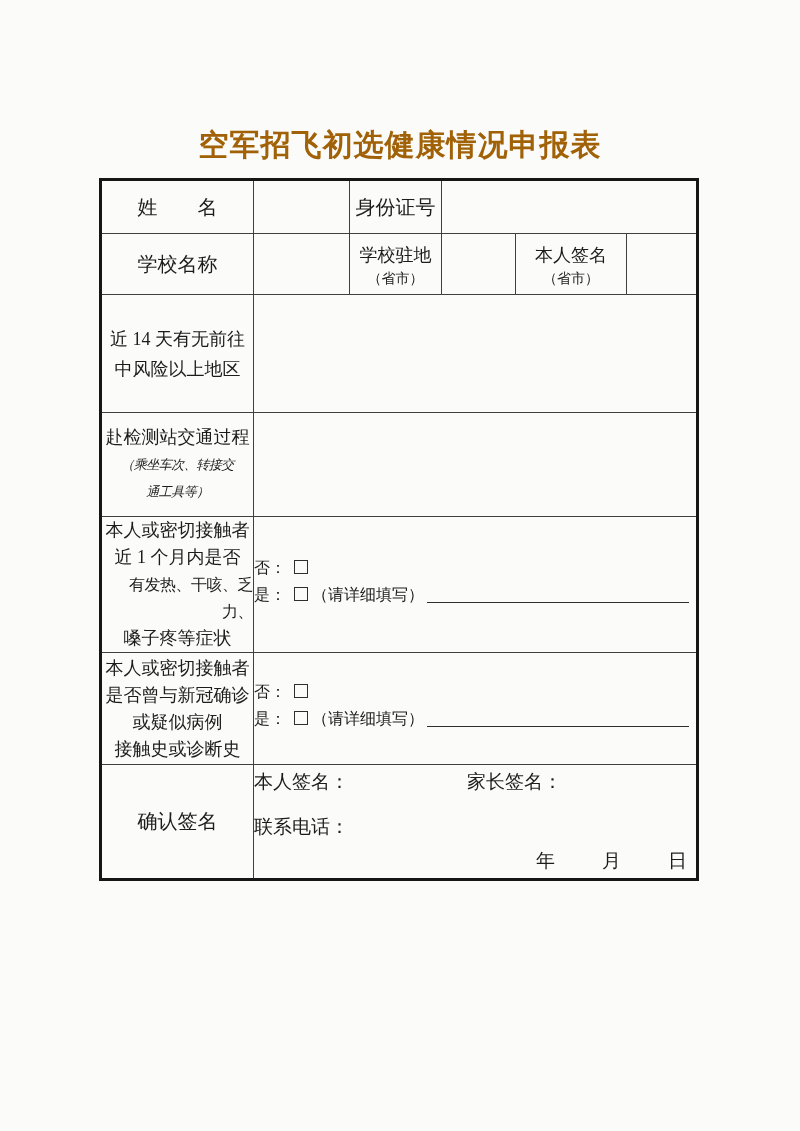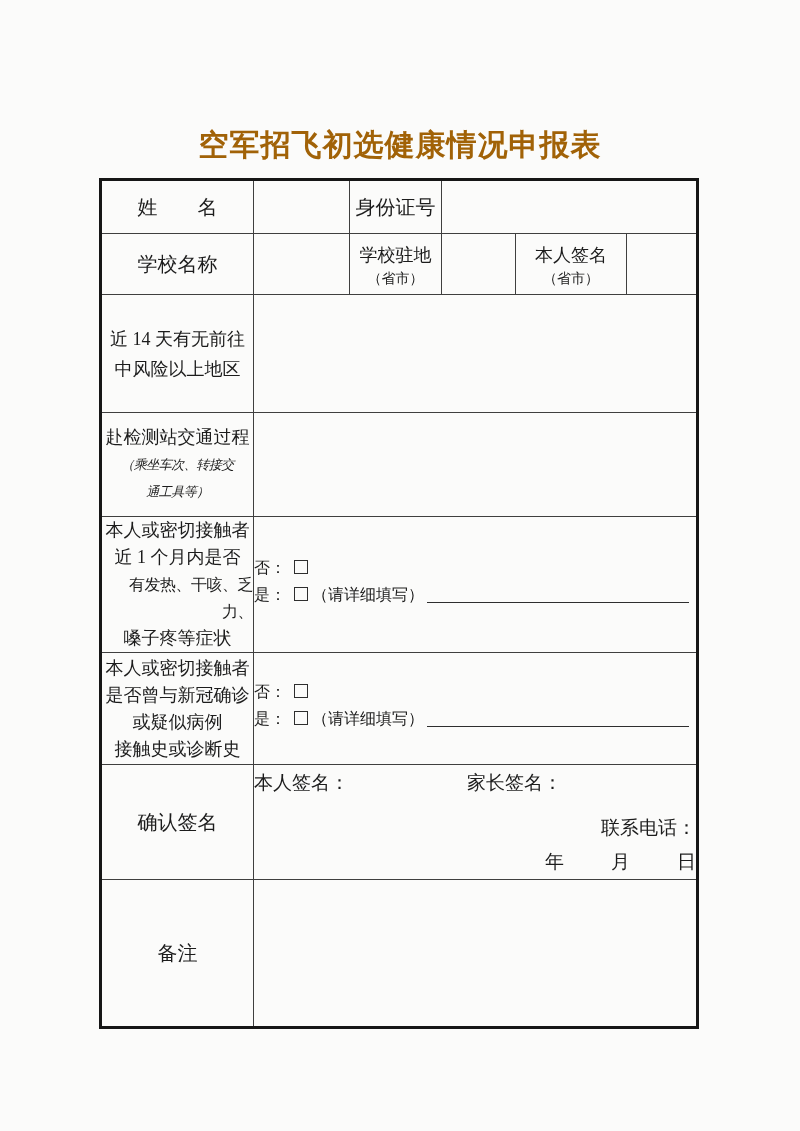--- a/index.html
+++ b/index.html
@@ -99,24 +99,24 @@
   }
   td.sig {
     font-size: 19px;
   }
   .sigrow1 .self {
     display: inline-block;
     width: 213px;
   }
   .sigrow2 {
     margin-top: 19px;
-    text-align: right;
   }
   .daterow {
     text-align: right;
+    padding-right: 9px;
     margin-top: 8px;
   }
   .daterow .dsp {
     margin-left: 47px;
   }
   td.blank {
     background: transparent;
   }
 </style>
 </head>
@@ -230,22 +230,16 @@
         </div>
         <div class="sigrow2">
           <span>联系电话：</span>
         </div>
         <div class="daterow">
           <span>年</span><span class="dsp">月</span><span class="dsp">日</span>
         </div>
       </td>
     </tr>
 
-    <tr style="height:148px">
-      <td class="lab big">
-        <span>备注</span>
-      </td>
-      <td class="blank" colspan="5"></td>
-    </tr>
 
   </tbody>
     </table>
 </div>
 
 </body></html>

